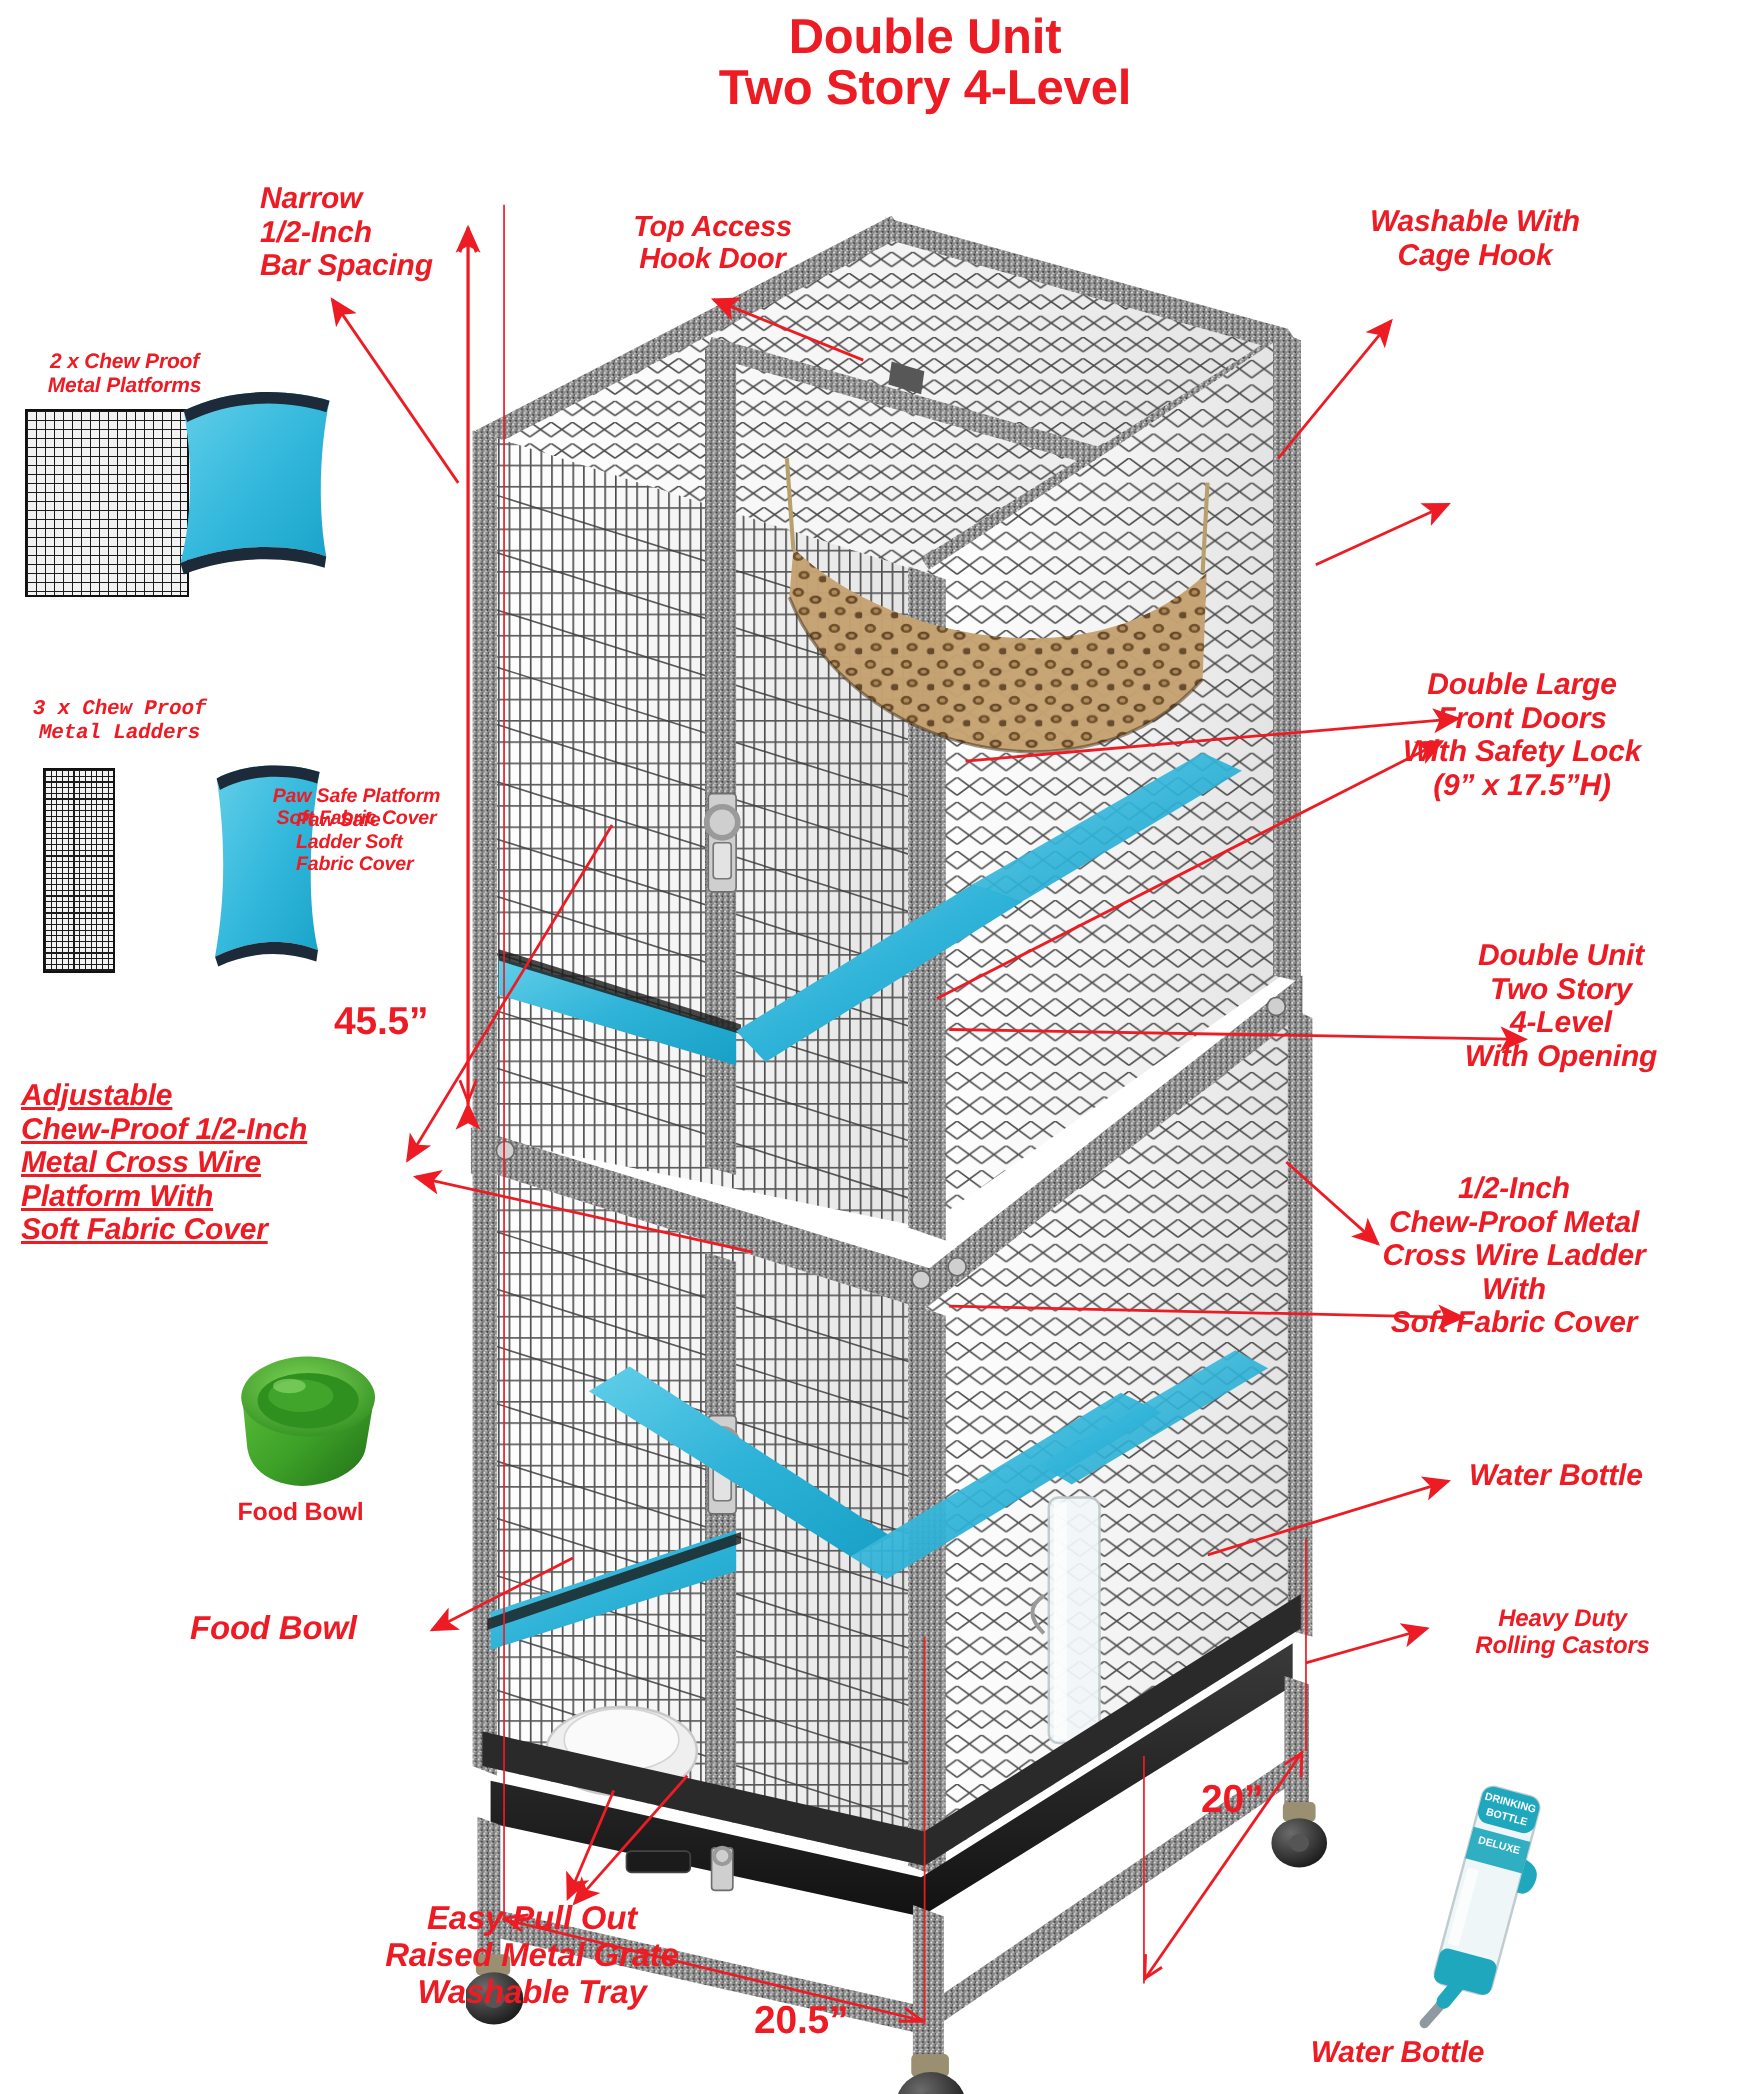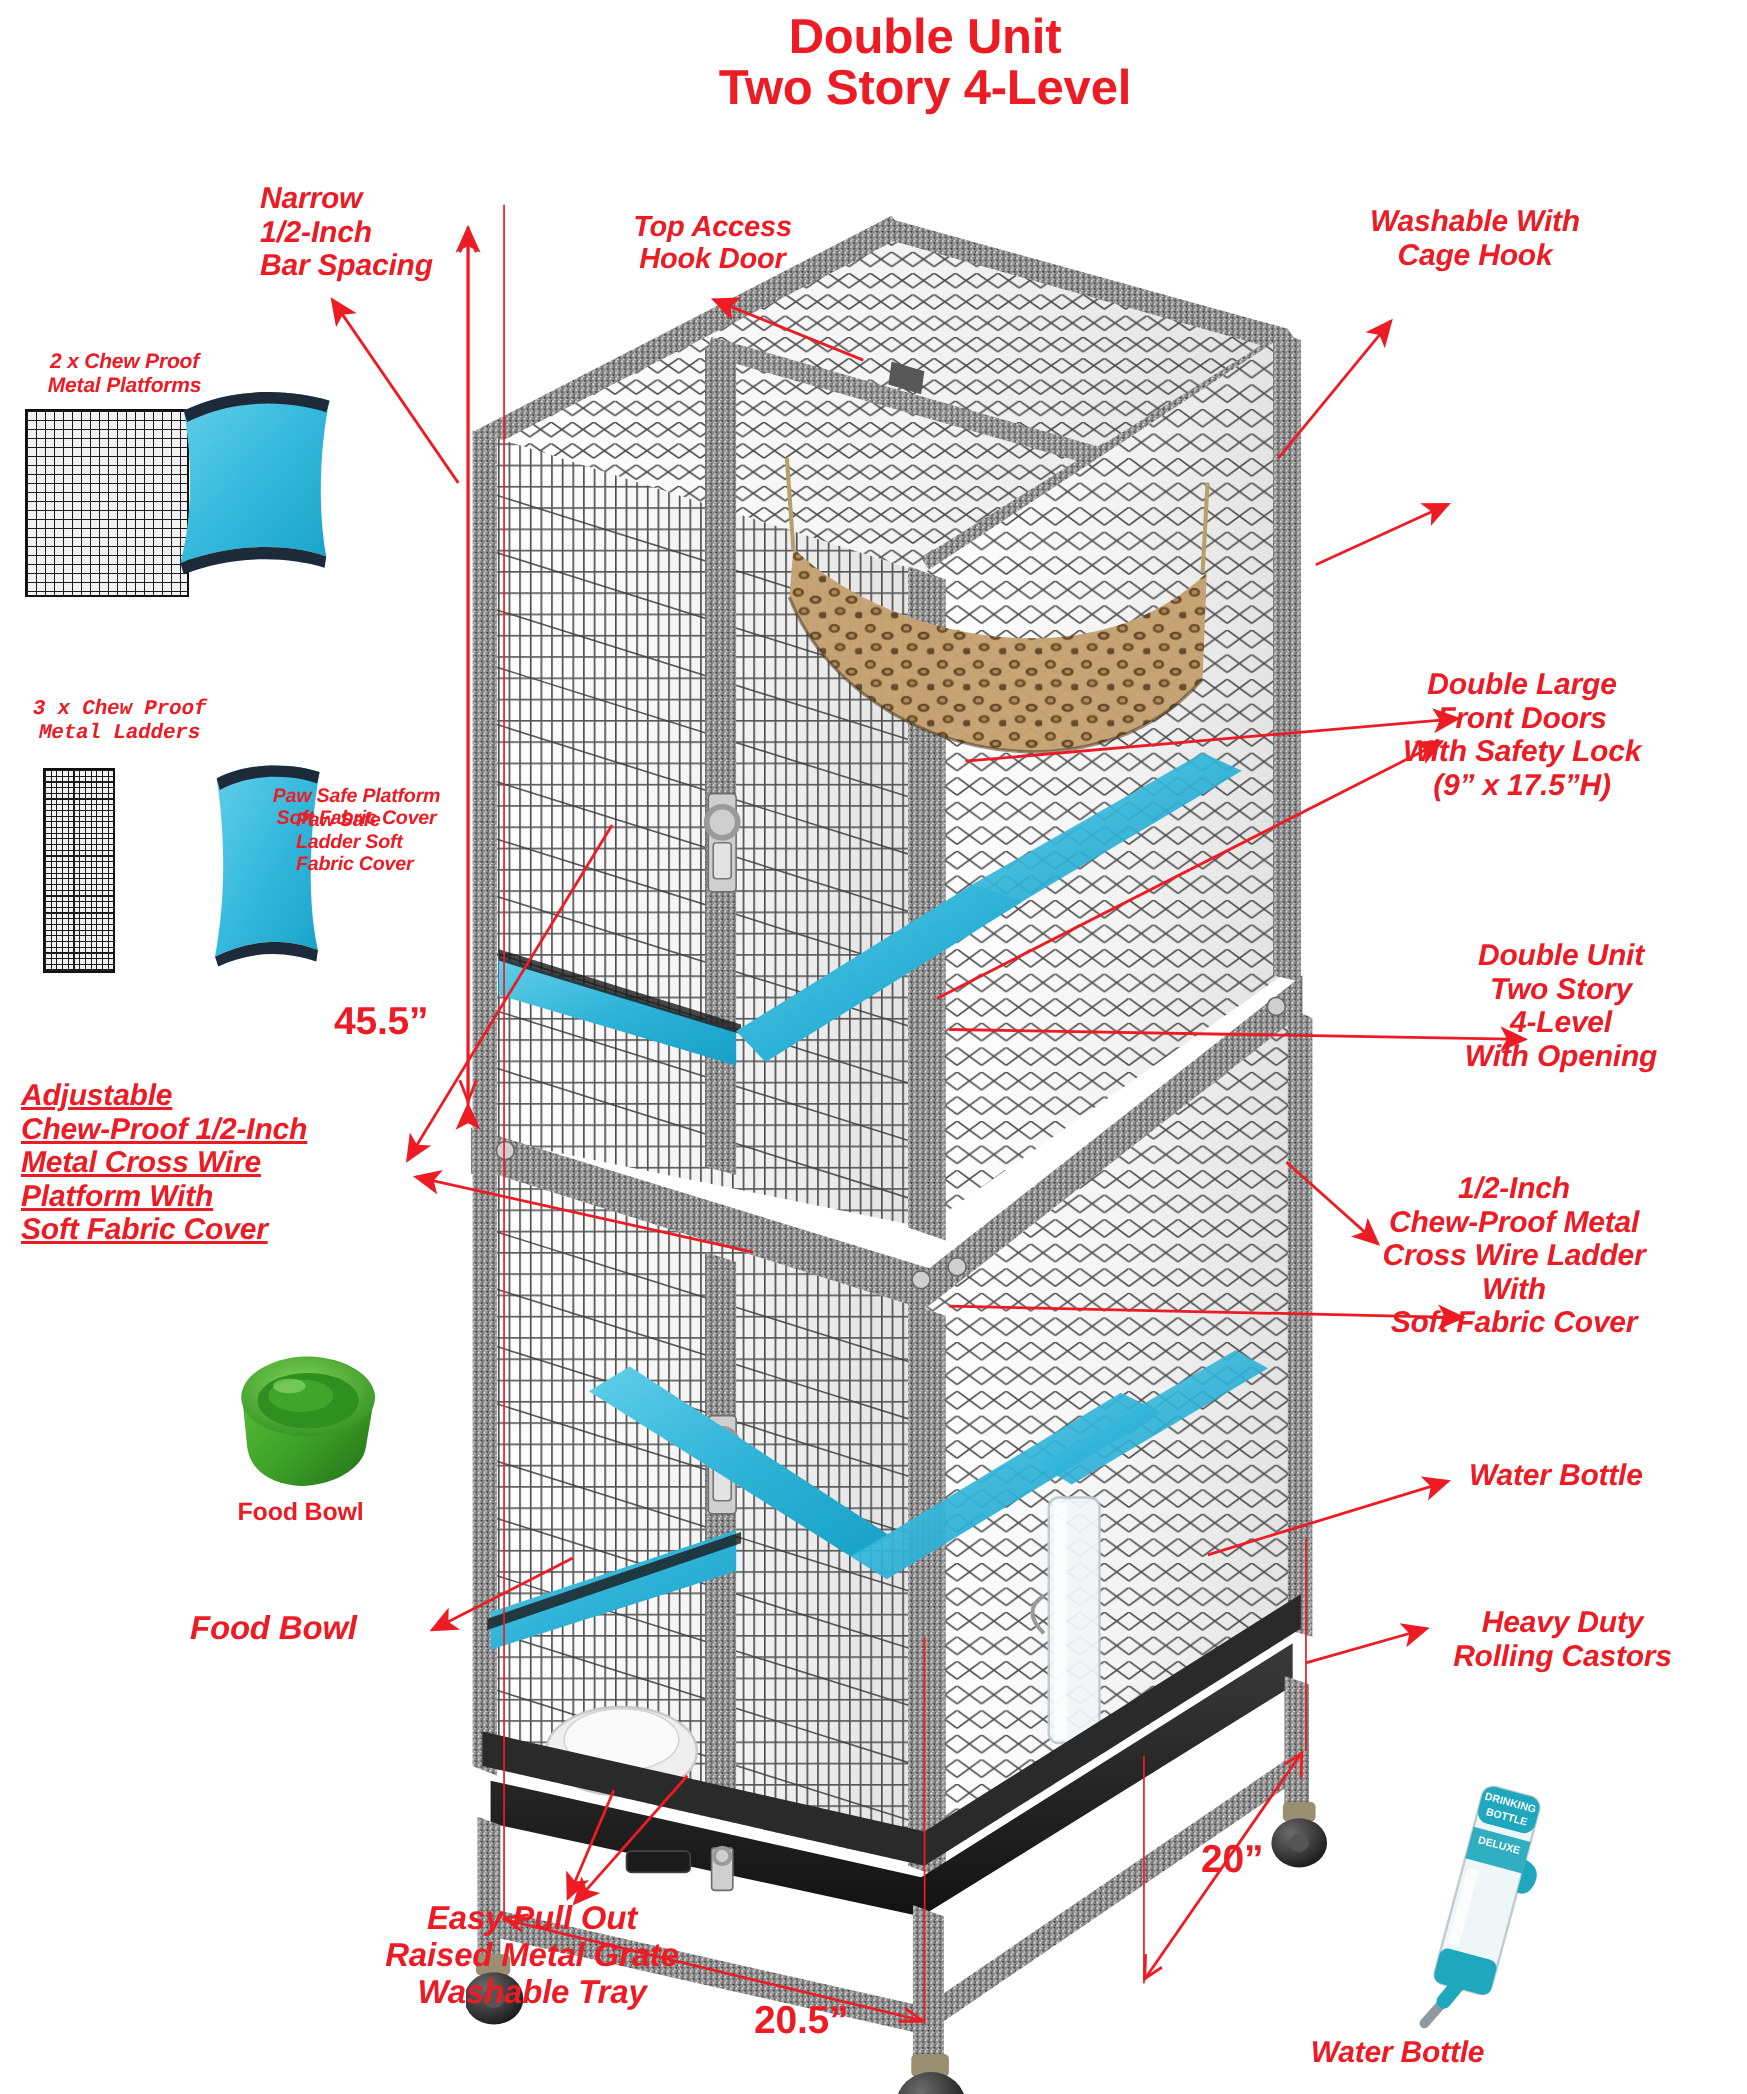--- a/index.html
+++ b/index.html
@@ -24,23 +24,23 @@
   #title-main{left:622px;top:11.5px;width:606px;font-size:49px;font-style:normal;line-height:1.05;}
 
   #lbl-bar-spacing{left:260px;top:182px;width:229px;font-size:30px;}
   #lbl-top-access{left:606px;top:211px;width:213px;font-size:29px;}
   #lbl-hammock{left:1303px;top:205px;width:344px;font-size:30px;}
   #lbl-climbing{left:1440px;top:434px;width:278px;font-size:30px;}
   #lbl-front-doors{left:1309px;top:668px;width:426px;font-size:30px;}
   #lbl-double-unit{left:1391px;top:939px;width:340px;font-size:30px;}
   #lbl-ladder{left:1293px;top:1172px;width:442px;font-size:30px;}
   #lbl-water-bottle-top{left:1469px;top:1459px;width:262px;font-size:30px;}
-  #lbl-castors{left:1399px;top:1606px;width:327px;font-size:30px;}
+  #lbl-castors{left:1399px;top:1606px;width:327px;font-size:24px;}
   #lbl-water-bottle-bot{left:1250px;top:2036px;width:295px;font-size:30px;}
-  #lbl-20{left:1201px;top:1838px;font-size:39px;font-style:normal;}
+  #lbl-20{left:1201px;top:1778px;font-size:39px;font-style:normal;}
   #lbl-205{left:754px;top:1992px;font-size:39px;font-style:normal;margin-top:7px;}
   #lbl-455{left:334px;top:1000px;font-size:39px;font-style:normal;}
 
   #lbl-platform-left{left:21px;top:1079px;width:442px;font-size:30px;text-decoration:underline;}
   #lbl-foodbowl-small{left:223px;top:1498px;font-size:25px;font-style:normal;width:155px;}
   #lbl-foodbowl-big{left:190px;top:1610px;font-size:33px;width:229px;}
   #lbl-easypull{left:352px;top:1900px;width:360px;font-size:33px;}
 
   #lbl-acc-platforms{left:18px;top:350px;width:213px;font-size:21px;}
   #lbl-acc-ladders{left:13px;top:698px;width:213px;font-size:21px;font-family:Liberation Mono, monospace;}

